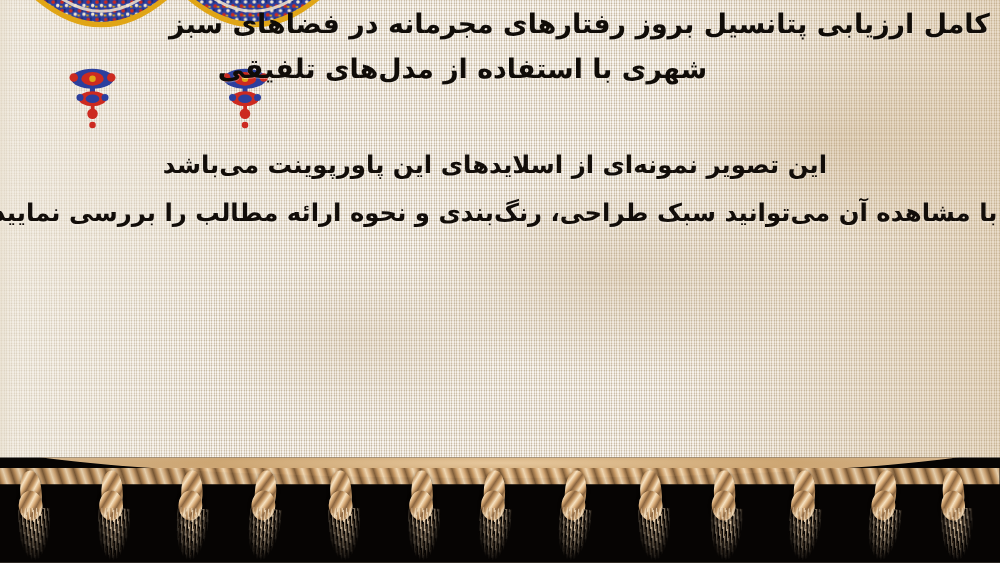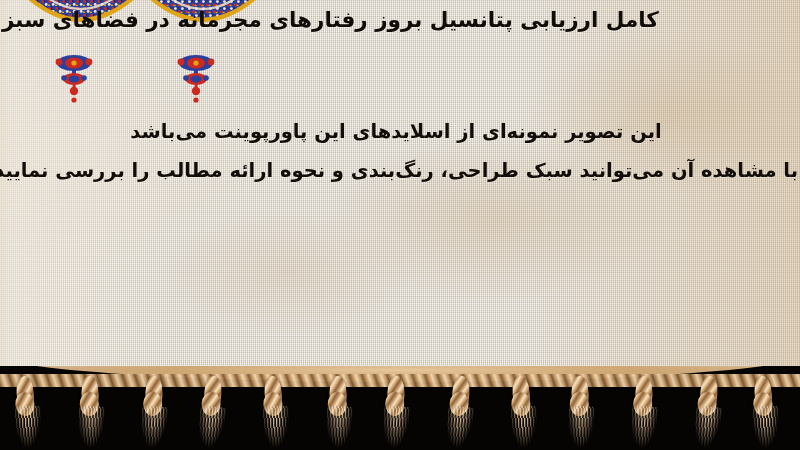--- a/index.html
+++ b/index.html
@@ -132,21 +132,21 @@
   }
   .title-line {
     color: #100c08;
     font-size: 21.5px;
     font-weight: 700;
     line-height: 36px;
     letter-spacing: -0.2px;
     text-shadow: 0 1px 0 rgba(255,250,240,.35);
     white-space: nowrap;
   }
-  .title-line.l1 { text-align: left; padding-right: 2px; }
+  .title-line.l1 { text-align: right; padding-right: 2px; }
   .title-line.l2 { text-align: center; padding-right: 56px; }
 
   .body-block {
     position: absolute;
     right: 0; top: 112px;
     width: 800px;
     direction: rtl;
     text-align: center;
   }
   .body-line {
@@ -298,20 +298,21 @@
           <circle cx="38" cy="24" r="2.8" fill="#2b3f9e"></circle>
         <rect x="26.6" y="30" width="3" height="4" fill="#cc2a20"></rect>
         <circle cx="28" cy="37" r="4.2" fill="#cc2a20"></circle>
         <circle cx="28" cy="46" r="2.6" fill="#cc2a20"></circle>
       </g>
     </svg>
   </div>
 
   <div class="title-block">
     <div class="title-line l1">کامل ارزیابی پتانسیل بروز رفتارهای مجرمانه در فضاهای سبز</div>
+    <div class="title-line l2">شهری با استفاده از مدل‌های تلفیقی</div>
   </div>
 
   <div class="body-block">
     <div class="body-line b1">این تصویر نمونه‌ای از اسلایدهای این پاورپوینت می‌باشد</div>
     <div class="body-line b2">با مشاهده آن می‌توانید سبک طراحی، رنگ‌بندی و نحوه ارائه مطالب را بررسی نمایید</div>
   </div>
 
   <div class="fringe-band">
     <div class="fringe-header"></div>
     <div class="fringe-rope"></div>

